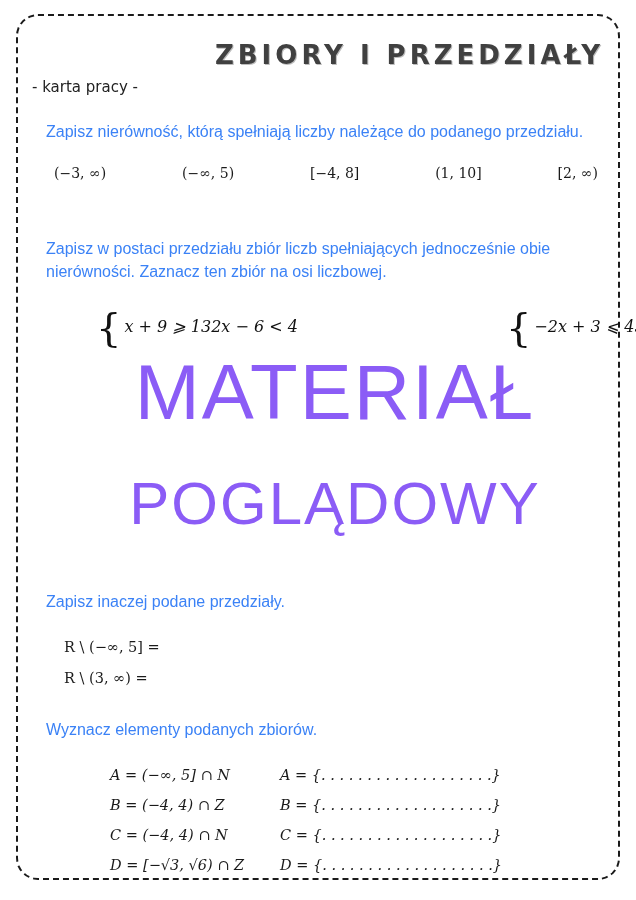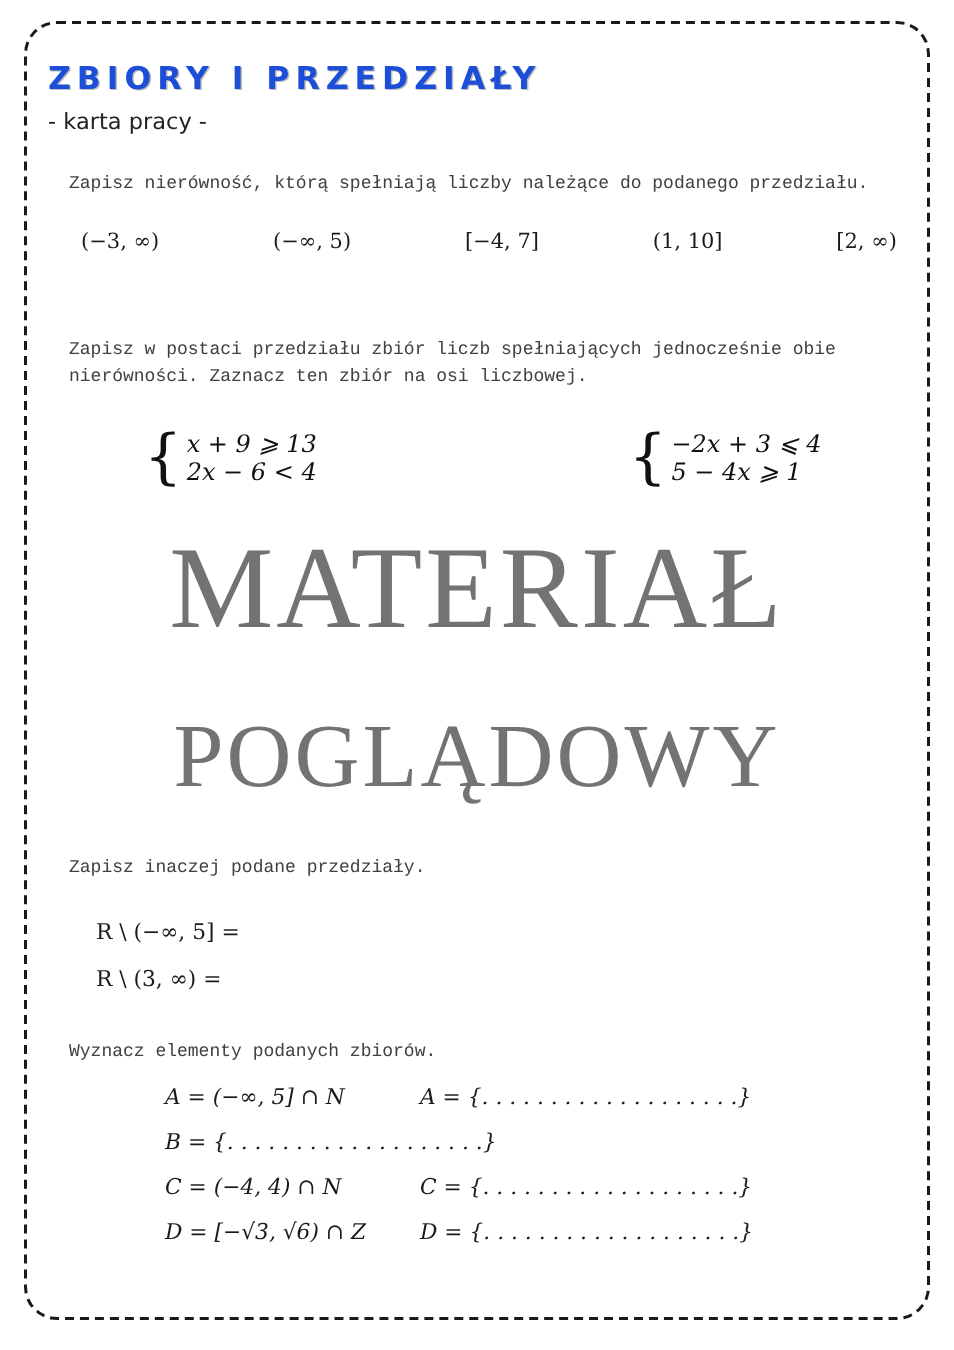--- a/index.html
+++ b/index.html
@@ -39,43 +39,43 @@
     left: 16px;
     top: 14px;
     width: 604px;
     height: 866px;
     box-sizing: border-box;
     padding: 14px 16px 10px 16px;
   }
 
   
   .title {
-    text-align: left;
+    text-align: right;
     font-family: "DejaVu Sans", sans-serif;
     font-weight: bold;
-    font-size: 21px;
+    font-size: 26px;
     letter-spacing: 4px;
-    color: #1d4ed8;
+    color: #404040;
     margin-top: 12px;
     text-shadow: 1px 1px 0 #bdbdbd;
   }
   .subtitle {
     text-align: left;
     font-size: 15px;
     color: #222;
     margin-top: 8px;
     font-family: "DejaVu Sans", sans-serif;
   }
 
   
   .instr {
-    font-size: 12px;
-    color: #404040;
+    font-size: 16px;
+    color: #3b82f6;
     line-height: 1.45;
-    font-family: Liberation Mono, monospace;
+    font-family: Liberation Sans, sans-serif;
   }
 
   .instr-1 { margin-top: 24px; padding-left: 14px; }
   .instr-2 { margin-top: 56px; padding-left: 14px; padding-right: 30px; }
   .instr-3 { margin-top: 12px; padding-left: 14px; }
   .instr-4 { margin-top: 32px; padding-left: 14px; }
 
   
   .intervals-row {
     display: flex;
@@ -103,36 +103,36 @@
   .system.second { margin-left: 208px; }
   .brace {
     font-size: 40px;
     line-height: 34px;
     font-family: "DejaVu Serif", serif;
     margin-right: 3px;
     font-weight: 300;
   }
   .eqs {
     display: flex;
-    flex-direction: column;
+    flex-direction: row;
     font-size: 16px;
     line-height: 19px;
     font-style: italic;
   }
   .eqs span { white-space: nowrap; }
 
   
   .watermark {
     position: absolute;
-    left: 0;
+    left: 17px;
     top: 322px;
     width: 604px;
     text-align: center;
-    color: #737373;
-    font-family: Liberation Serif, serif;
+    color: #8b5cf6;
+    font-family: Liberation Sans, sans-serif;
     font-size: 78px;
     line-height: 112px;
     letter-spacing: 2px;
     pointer-events: none;
     white-space: nowrap;
   }
   .watermark .l1 { display: block; }
   .watermark .l2 { display: block; font-size: 60px; }
 
   
@@ -140,21 +140,21 @@
     margin-top: 26px;
     padding-left: 32px;
     font-family: "DejaVu Serif", serif;
     font-size: 14.5px;
     color: #1a1a1a;
   }
   .rlist div { margin-top: 15px; }
 
   
   .sets {
-    margin-top: 14px;
+    margin-top: 26px;
     padding-left: 78px;
     font-family: "DejaVu Serif", serif;
     font-size: 14.5px;
     color: #1a1a1a;
   }
   .set-row {
     display: flex;
     margin-top: 14px;
   }
   .set-def { width: 170px; }
@@ -170,21 +170,21 @@
   <div class="content">
 
     <div class="title">ZBIORY I PRZEDZIAŁY</div>
     <div class="subtitle">- karta pracy -</div>
 
     <div class="instr instr-1">Zapisz nierówność, którą spełniają liczby należące do podanego przedziału.</div>
 
     <div class="intervals-row">
       <span class="interval-item">(−3, ∞)</span>
       <span class="interval-item">(−∞, 5)</span>
-      <span class="interval-item">[−4, 7]</span>
+      <span class="interval-item">[−4, 8]</span>
       <span class="interval-item">(1, 10]</span>
       <span class="interval-item">[2, ∞)</span>
     </div>
 
     <div class="instr instr-2">Zapisz w postaci przedziału zbiór liczb spełniających jednocześnie obie nierówności. Zaznacz ten zbiór na osi liczbowej.</div>
 
     <div class="systems-row">
       <div class="system">
         <span class="brace">{</span>
         <span class="eqs">
@@ -215,20 +215,21 @@
     </div>
 
     <div class="instr instr-4">Wyznacz elementy podanych zbiorów.</div>
 
     <div class="sets">
       <div class="set-row">
         <span class="set-def italic">A = (−∞, 5] ∩ N</span>
         <span class="set-ans italic">A = {. . . . . . . . . . . . . . . . . . .}</span>
       </div>
       <div class="set-row">
+        <span class="set-def italic">B = (−4, 4) ∩ Z</span>
         <span class="set-ans italic">B = {. . . . . . . . . . . . . . . . . . .}</span>
       </div>
       <div class="set-row">
         <span class="set-def italic">C = (−4, 4) ∩ N</span>
         <span class="set-ans italic">C = {. . . . . . . . . . . . . . . . . . .}</span>
       </div>
       <div class="set-row">
         <span class="set-def italic">D = [−√3, √6) ∩ Z</span>
         <span class="set-ans italic">D = {. . . . . . . . . . . . . . . . . . .}</span>
       </div>

